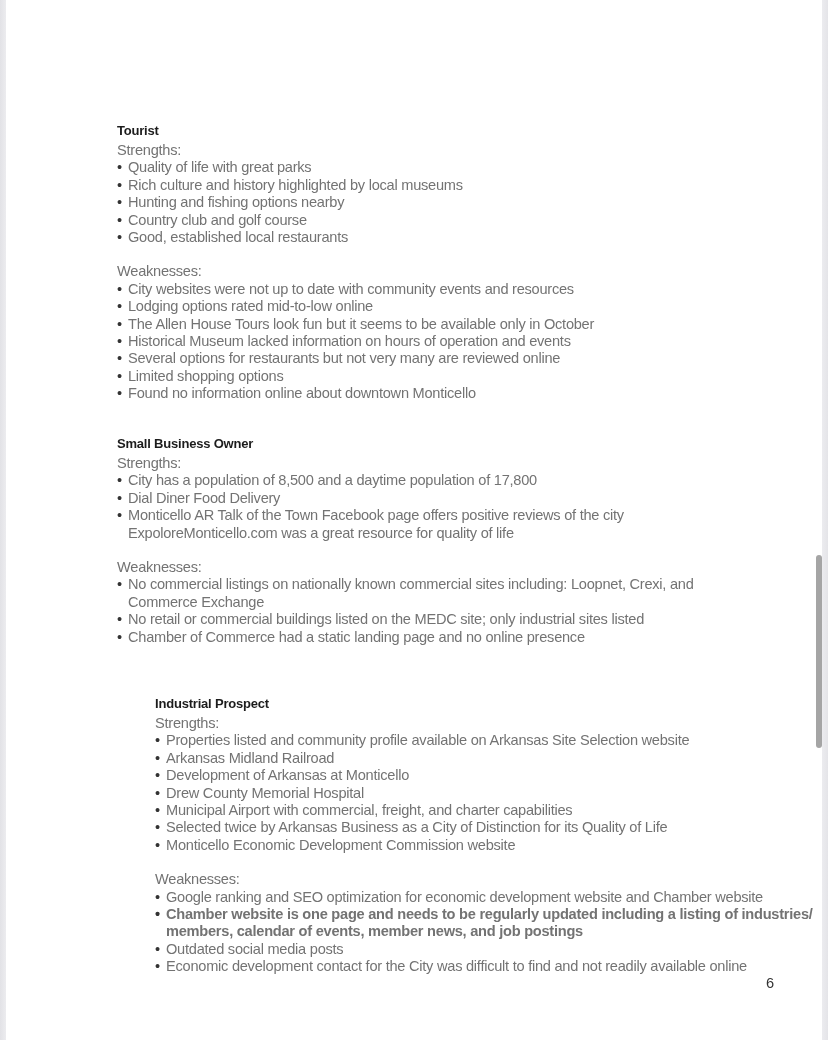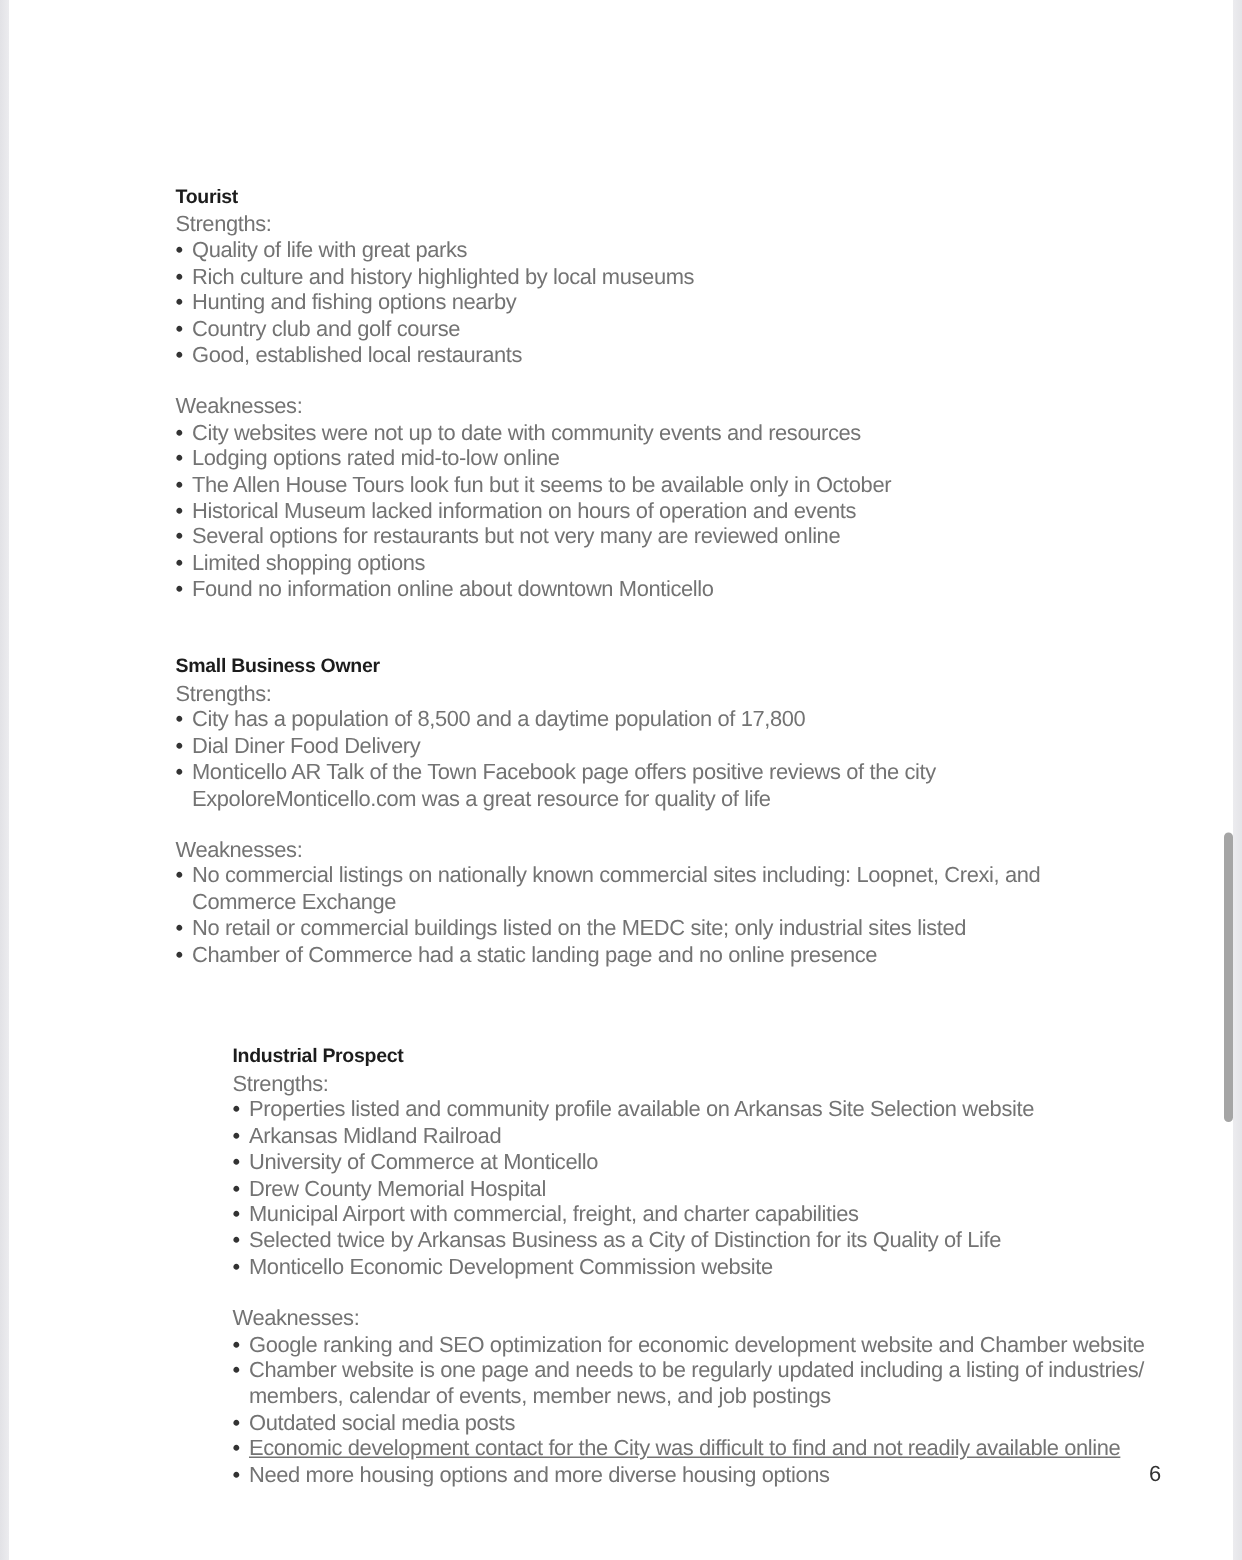--- a/index.html
+++ b/index.html
@@ -90,31 +90,30 @@
       <li class="item">Chamber of Commerce had a static landing page and no online presence</li>
     </ul>
   </div>
 
   <div class="section" style="top:693px;margin-left:38px;">
     <div class="heading">Industrial Prospect</div>
     <div class="label">Strengths:</div>
     <ul>
       <li class="item">Properties listed and community profile available on Arkansas Site Selection website</li>
       <li class="item">Arkansas Midland Railroad</li>
-      <li class="item">University of Commerce at Monticello</li>
+      <li class="item">Development of Arkansas at Monticello</li>
       <li class="item">Drew County Memorial Hospital</li>
       <li class="item">Municipal Airport with commercial, freight, and charter capabilities</li>
       <li class="item">Selected twice by Arkansas Business as a City of Distinction for its Quality of Life</li>
       <li class="item">Monticello Economic Development Commission website</li>
     </ul>
     <div class="gap"></div>
     <div class="label">Weaknesses:</div>
     <ul>
       <li class="item" style="white-space:nowrap;">Google ranking and SEO optimization for economic development website and Chamber website</li>
-      <li class="item" style="width:655px;">Chamber website is one page and needs to be regularly updated including a listing of industries/ members, calendar of events, member news, and job postings</li>
+      <li class="item" style="width:655px;font-weight:bold;">Chamber website is one page and needs to be regularly updated including a listing of industries/ members, calendar of events, member news, and job postings</li>
       <li class="item">Outdated social media posts</li>
-      <li class="item" style="white-space:nowrap;text-decoration:underline;">Economic development contact for the City was difficult to find and not readily available online</li>
-      <li class="item">Need more housing options and more diverse housing options</li>
+      <li class="item" style="white-space:nowrap;">Economic development contact for the City was difficult to find and not readily available online</li>
     </ul>
   </div>
 </div>
 
 <div class="page-number">6</div>
 
 </body></html>

